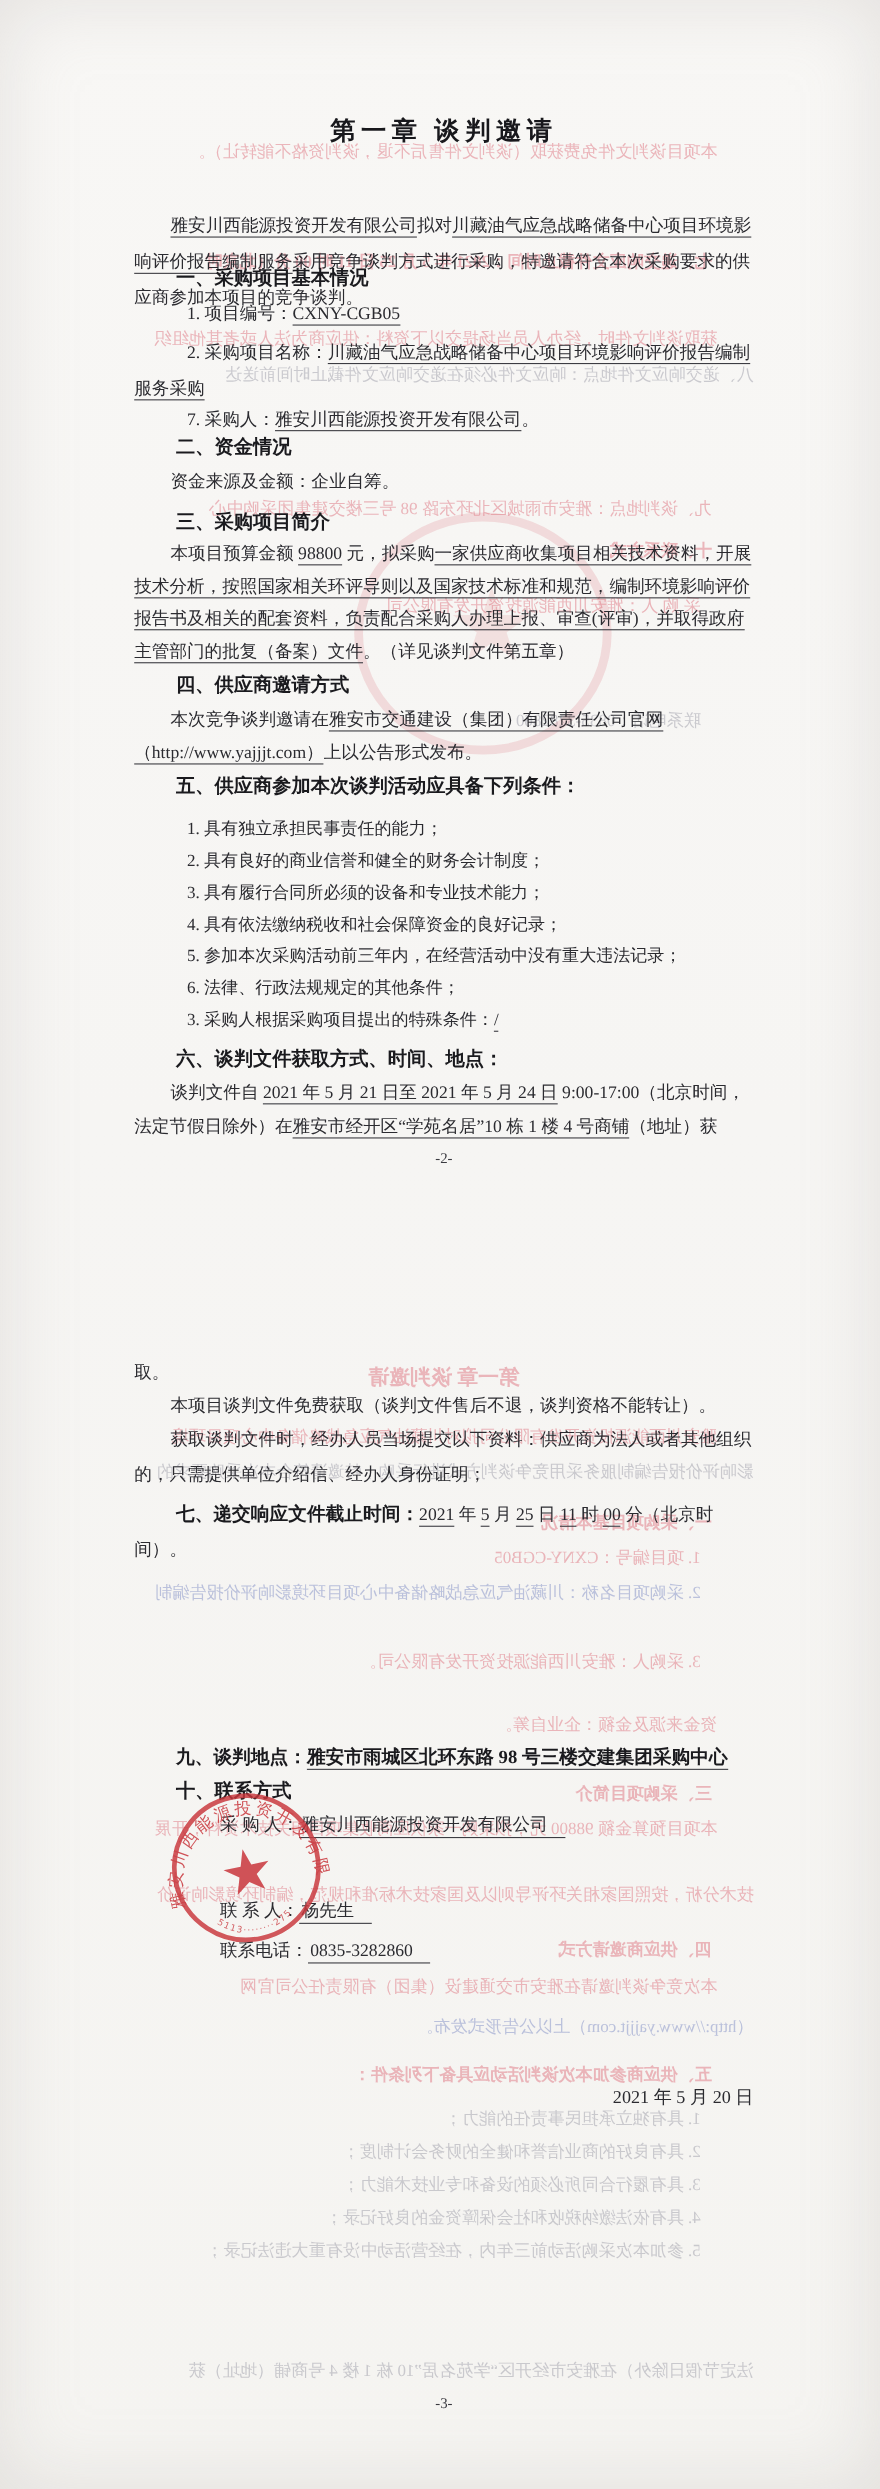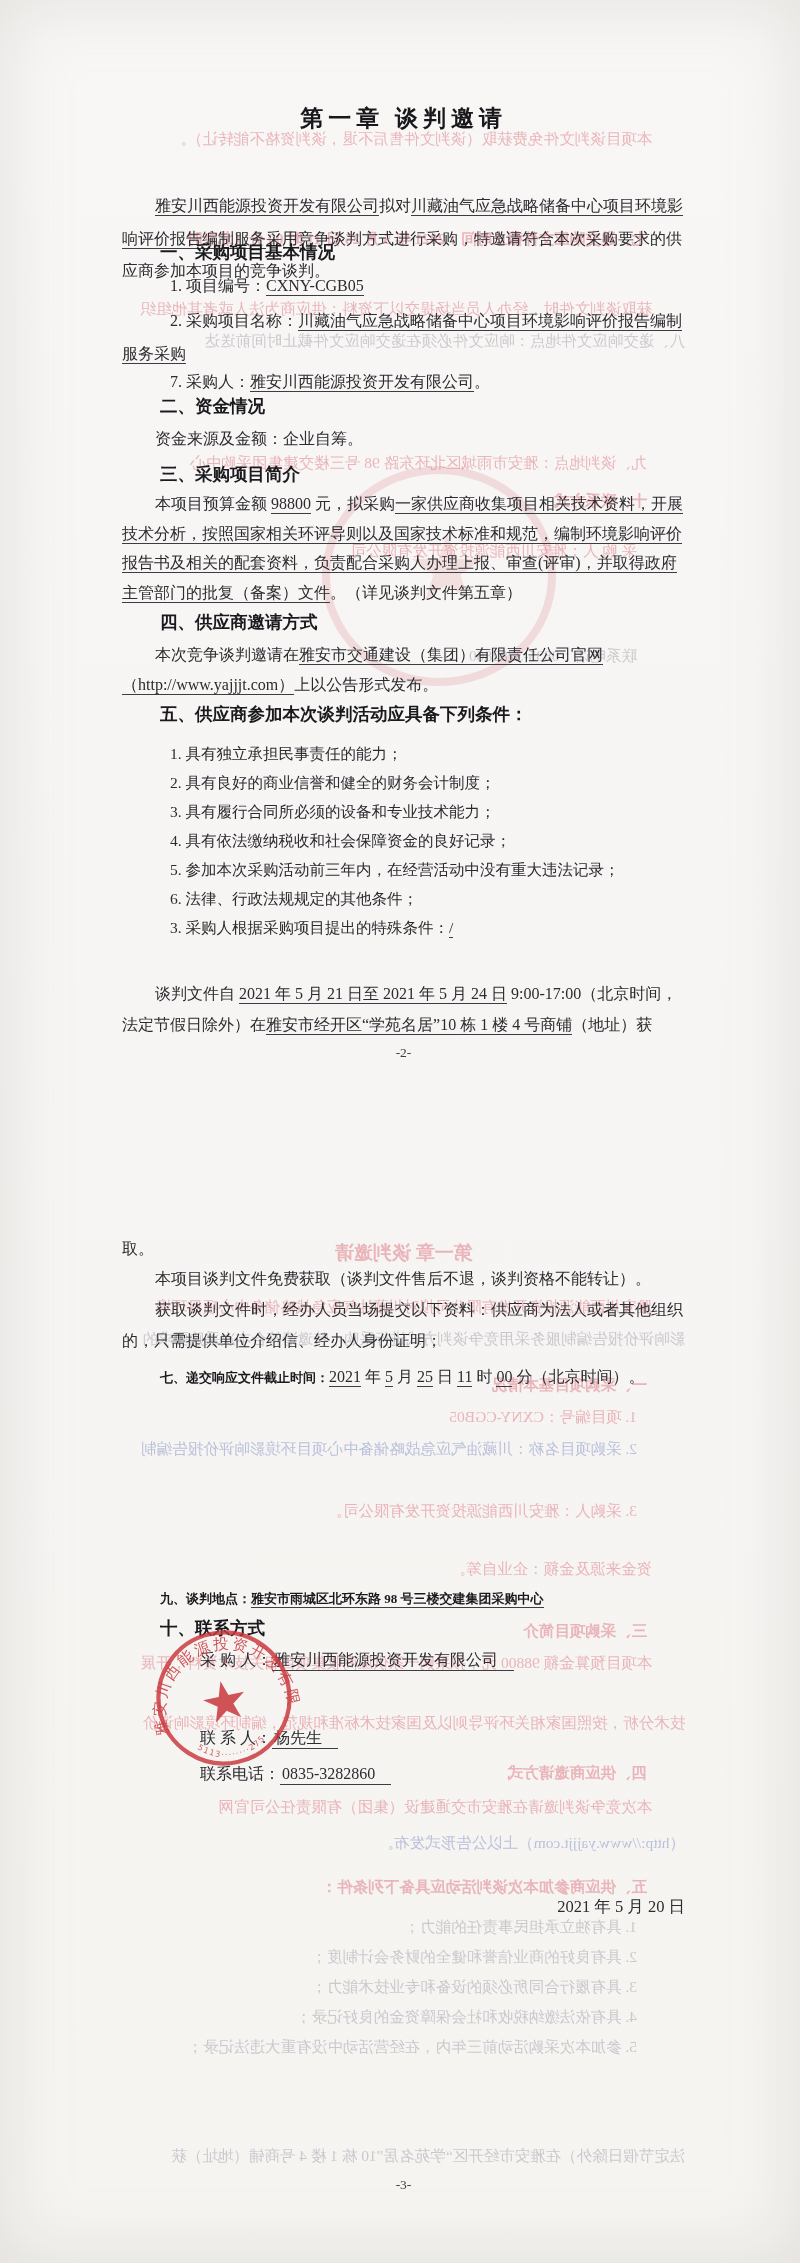--- a/index.html
+++ b/index.html
@@ -23,21 +23,21 @@
   .p4{top:640px;text-indent:33px;line-height:29.5px;}
   .cond{padding-left:48px;font-size:15.5px;}
   .c1{top:739px}.c2{top:768px}.c3{top:797px}.c4{top:826px}.c5{top:855px}.c6{top:884px}.c7{top:913px}
   .p6{top:978px;text-indent:33px;line-height:31px;font-family:Liberation Serif, serif;}
   .pn{text-align:center;font-size:13.5px;color:#3a3a40;}
   .pn2{top:1038px}.pn3{top:2170px}
   .cont{top:1234px;}
   .pfree{top:1264px;text-indent:33px;}
   .pget{top:1294px;text-indent:33px;line-height:31px;}
   .s7{top:1361px;text-indent:38px;line-height:32px;}
-  .s7 .b,.s8 .b,.s9 .b{font-size:13px;color:#1a1a1e;}
+  .s7 .b,.s8 .b,.s9 .b{font-size:17px;color:#1a1a1e;}
   .s8{top:1429px;text-indent:38px;line-height:30px;}
   .s9{top:1583px;text-indent:38px;}
   .h10{top:1613px;}
   .ct{padding-left:78px;}
   .ct .v{border-bottom:1px solid #3c3c42;padding:0 16px 2px 2px;}
   .ct1{top:1645px}.ct2{top:1683px}.ct3{top:1723px}.ct4{top:1759px}
   .date{top:1892px;text-align:right;font-size:16.5px;}
   
   #stamp{position:absolute;left:139px;top:1613px;width:170px;height:170px;transform:rotate(-12deg);opacity:.92;}
   
@@ -113,20 +113,21 @@
     <div class="blk hd h4">四、供应商邀请方式</div>
     <div class="blk p4"><span>本次竞争谈判邀请在</span><span class="u">雅安市交通建设（集团）有限责任公司官网</span><span class="u">（http://www.yajjjt.com）</span><span>上以公告形式发布。</span></div>
     <div class="blk hd h5">五、供应商参加本次谈判活动应具备下列条件：</div>
     <div class="blk cond c1"><span>1. 具有独立承担民事责任的能力；</span></div>
     <div class="blk cond c2"><span>2. 具有良好的商业信誉和健全的财务会计制度；</span></div>
     <div class="blk cond c3"><span>3. 具有履行合同所必须的设备和专业技术能力；</span></div>
     <div class="blk cond c4"><span>4. 具有依法缴纳税收和社会保障资金的良好记录；</span></div>
     <div class="blk cond c5"><span>5. 参加本次采购活动前三年内，在经营活动中没有重大违法记录；</span></div>
     <div class="blk cond c6"><span>6. 法律、行政法规规定的其他条件；</span></div>
     <div class="blk cond c7"><span>3. 采购人根据采购项目提出的特殊条件：</span><span class="u">/</span></div>
+    <div class="blk hd h6">六、谈判文件获取方式、时间、地点：</div>
     <div class="blk p6"><span>谈判文件自 </span><span class="u">2021 年 5 月 21 日至 2021 年 5 月 24 日</span><span> 9:00-17:00（北京时间，法定节假日除外）在</span><span class="u">雅安市经开区“学苑名居”10 栋 1 楼 4 号商铺</span><span>（地址）获</span></div>
     <div class="blk pn pn2">-2-</div>
 
     <div class="blk cont">取。</div>
     <div class="blk pfree">本项目谈判文件免费获取（谈判文件售后不退，谈判资格不能转让）。</div>
     <div class="blk pget">获取谈判文件时，经办人员当场提交以下资料：供应商为法人或者其他组织的，只需提供单位介绍信、经办人身份证明；</div>
     <div class="blk s7"><span class="b">七、递交响应文件截止时间：</span><span class="u">2021</span><span> 年 </span><span class="u">5</span><span> 月 </span><span class="u">25</span><span> 日 </span><span class="u">11</span><span> 时 </span><span class="u">00</span><span> 分（北京时间）。</span></div>
     <div class="blk s9"><span class="b">九、谈判地点：</span><span class="u b">雅安市雨城区北环东路 98 号三楼交建集团采购中心</span></div>
     <div class="blk hd h10">十、联系方式</div>
     <div class="blk ct ct1">

